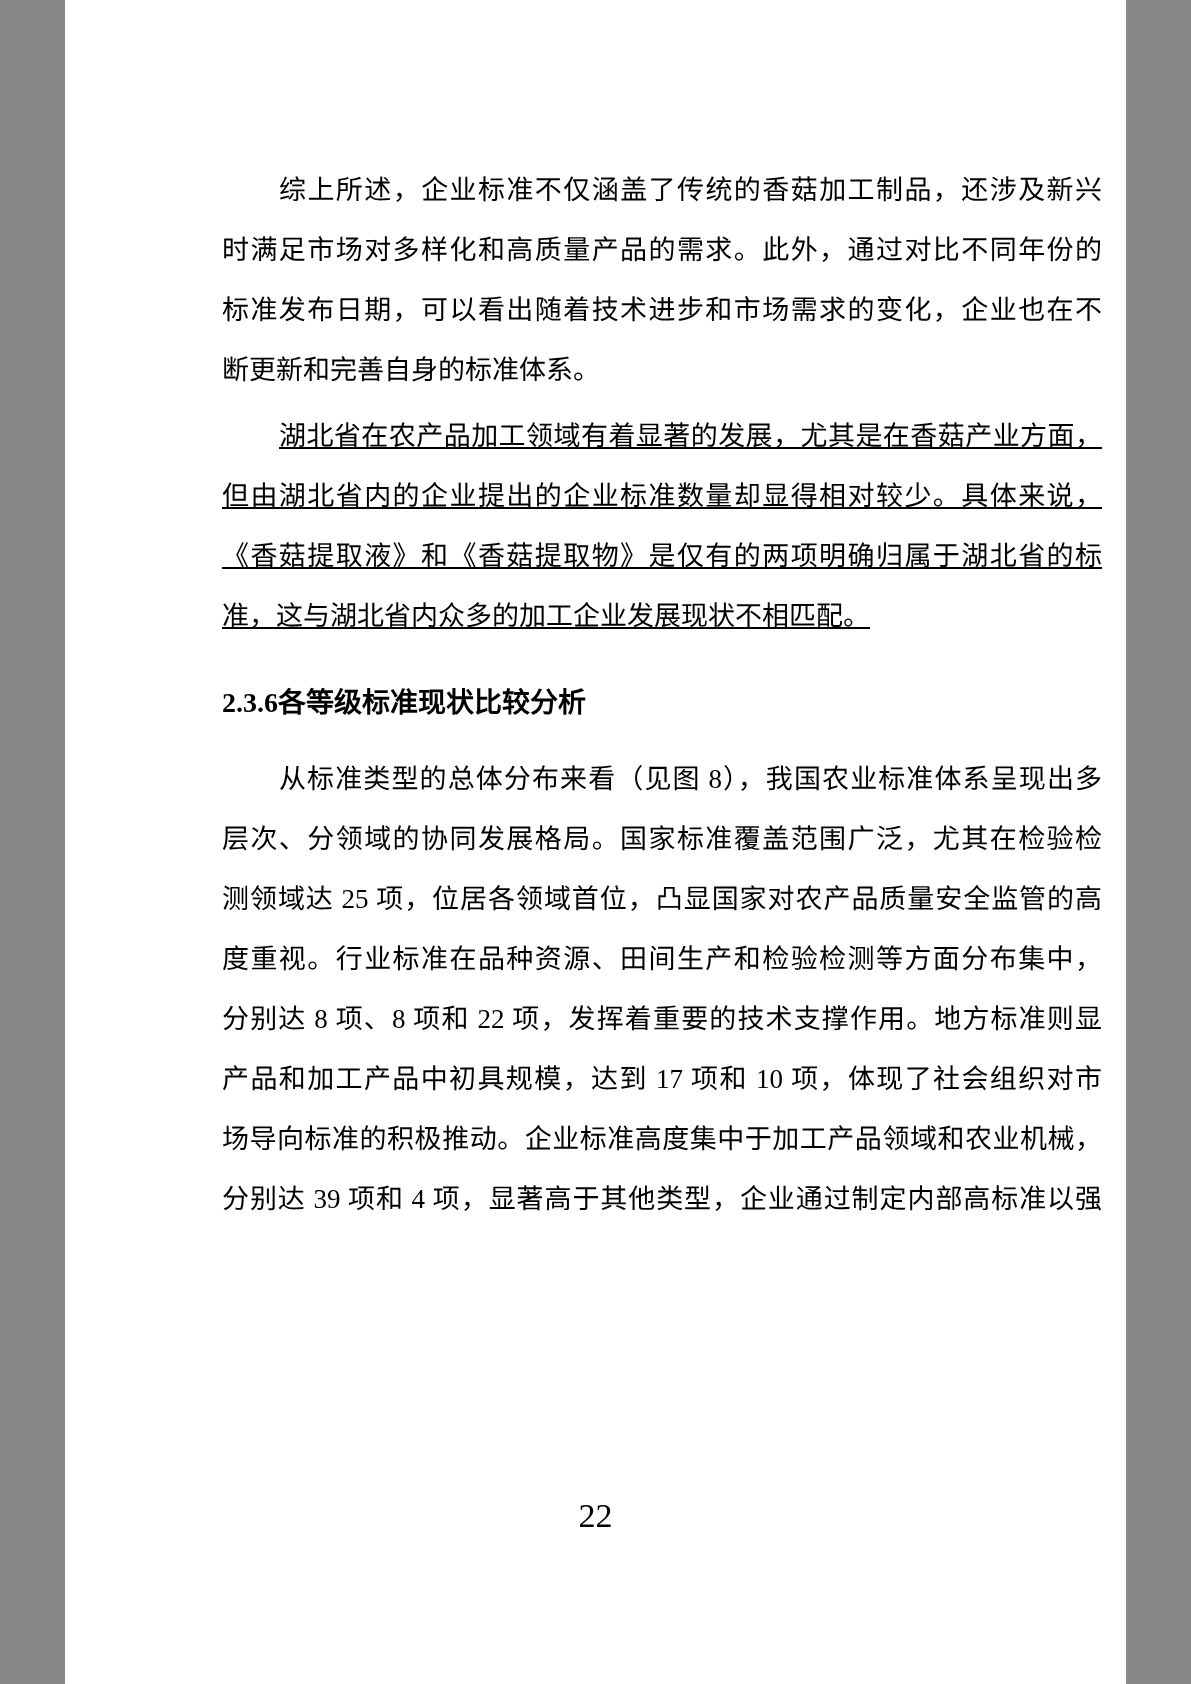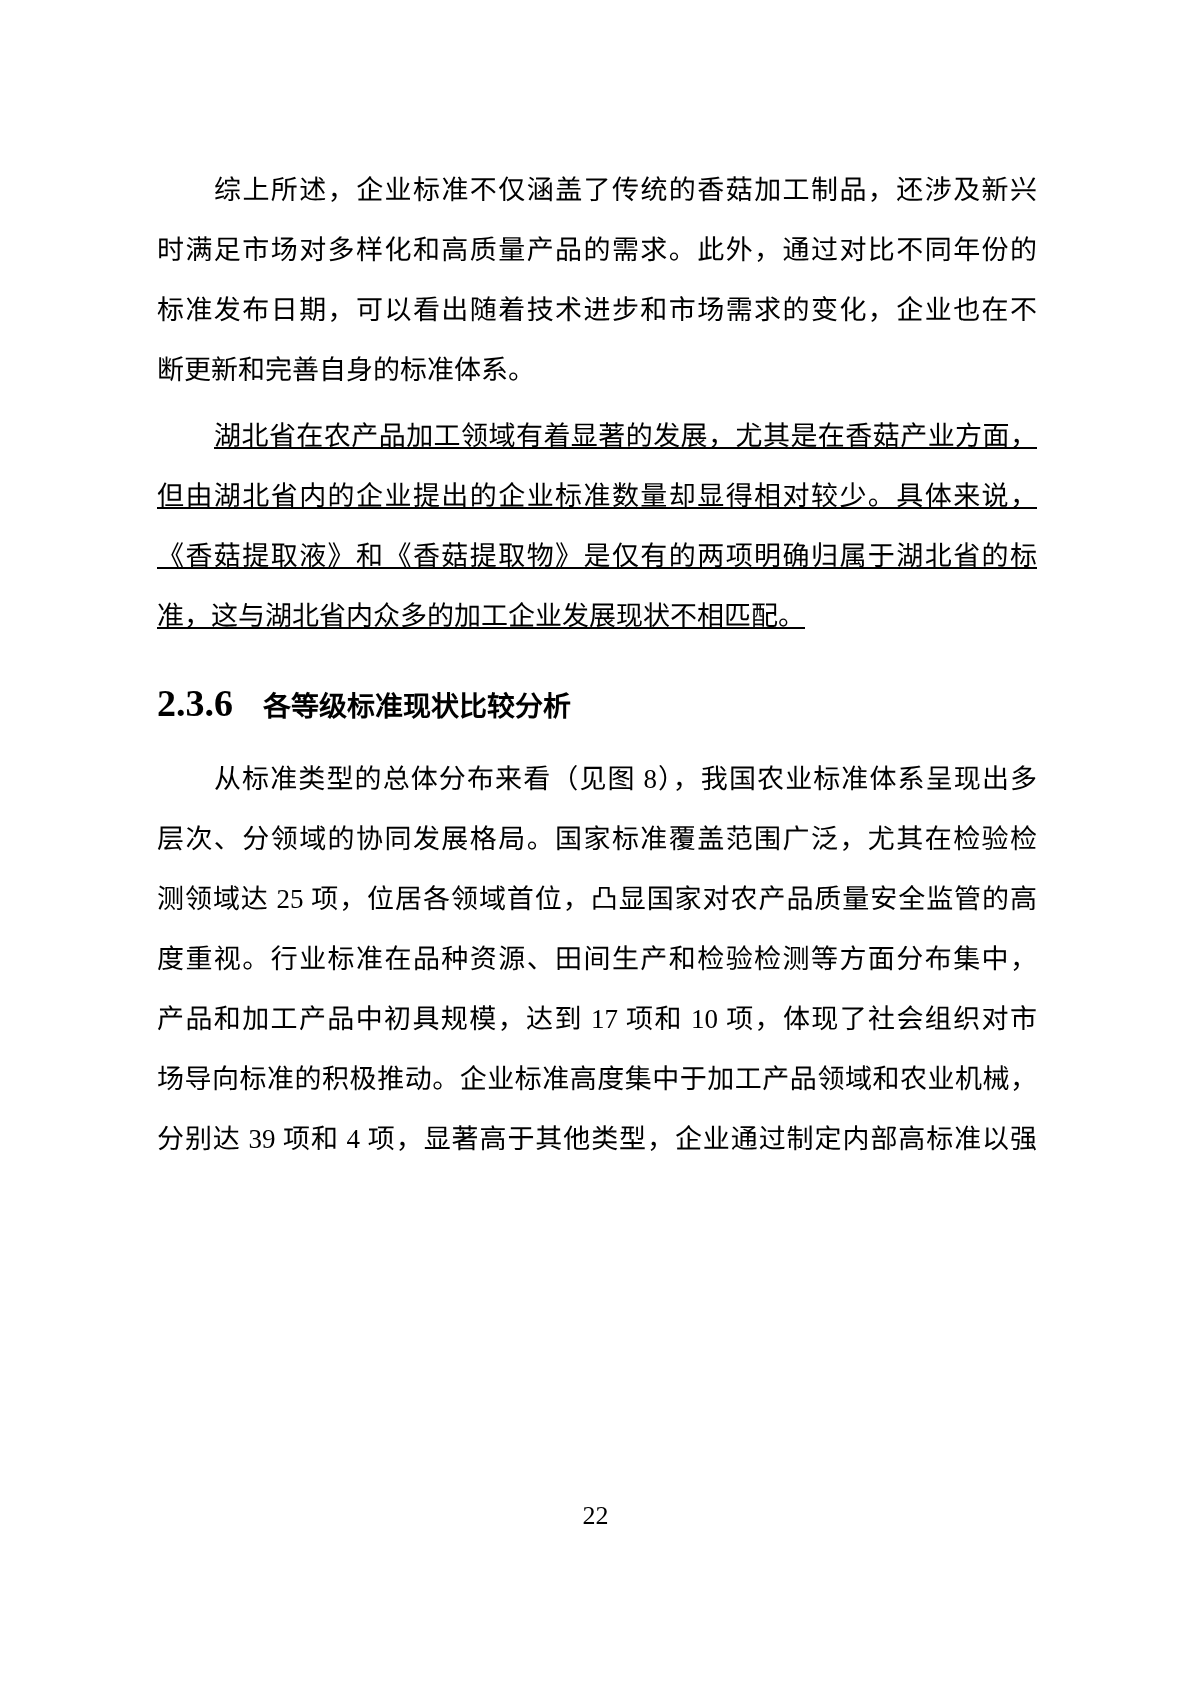--- a/index.html
+++ b/index.html
@@ -2,21 +2,21 @@
 <html lang="zh-CN"><head>
 <meta charset="utf-8">
 <style>
   html, body {
     margin: 0;
     padding: 0;
     background: #888;
   }
   .page {
     position: relative;
-    width: 1191px;
+    width: 1061px;
     height: 1684px;
     margin: 0 auto;
     background: #ffffff;
     color: #000000;
     font-family: "Liberation Serif", "DejaVu Serif", serif;
     overflow: hidden;
   }
   .content {
     position: absolute;
     left: 157px;
@@ -45,36 +45,35 @@
   .heading {
     margin: 33px 0 22px 0;
     padding: 0;
     line-height: 48px;
     height: 48px;
     white-space: nowrap;
   }
   .heading .num {
     font-family: "Liberation Serif", "DejaVu Serif", serif;
     font-weight: bold;
-    font-size: 38px;
-    margin-right: 30px;
+    font-size: 28px;
   }
   .heading .title {
     font-family: "DejaVu Sans", "Liberation Sans", sans-serif;
     font-weight: bold;
     font-size: 28px;
     letter-spacing: 0;
   }
   .page-number {
     position: absolute;
     left: 0;
     top: 1498px;
     width: 100%;
     text-align: center;
-    font-size: 26px;
+    font-size: 34px;
     line-height: 36px;
   }
 </style>
 </head>
 <body>
 
 <div class="page">
   <main class="content">
 
     <div class="para para-1">
@@ -93,20 +92,21 @@
 
     <h2 class="heading">
       <span class="num">2.3.6</span><span class="title">各等级标准现状比较分析</span>
     </h2>
 
     <div class="para para-3">
       <div class="line first">从标准类型的总体分布来看（见图 8），我国农业标准体系呈现出多</div>
       <div class="line">层次、分领域的协同发展格局。国家标准覆盖范围广泛，尤其在检验检</div>
       <div class="line">测领域达 25 项，位居各领域首位，凸显国家对农产品质量安全监管的高</div>
       <div class="line">度重视。行业标准在品种资源、田间生产和检验检测等方面分布集中，</div>
+      <div class="line">分别达 8 项、8 项和 22 项，发挥着重要的技术支撑作用。地方标准则显</div>
       <div class="line">产品和加工产品中初具规模，达到 17 项和 10 项，体现了社会组织对市</div>
       <div class="line">场导向标准的积极推动。企业标准高度集中于加工产品领域和农业机械，</div>
       <div class="line">分别达 39 项和 4 项，显著高于其他类型，企业通过制定内部高标准以强</div>
     </div>
 
   </main>
 
   <div class="page-number">22</div>
 </div>
 

